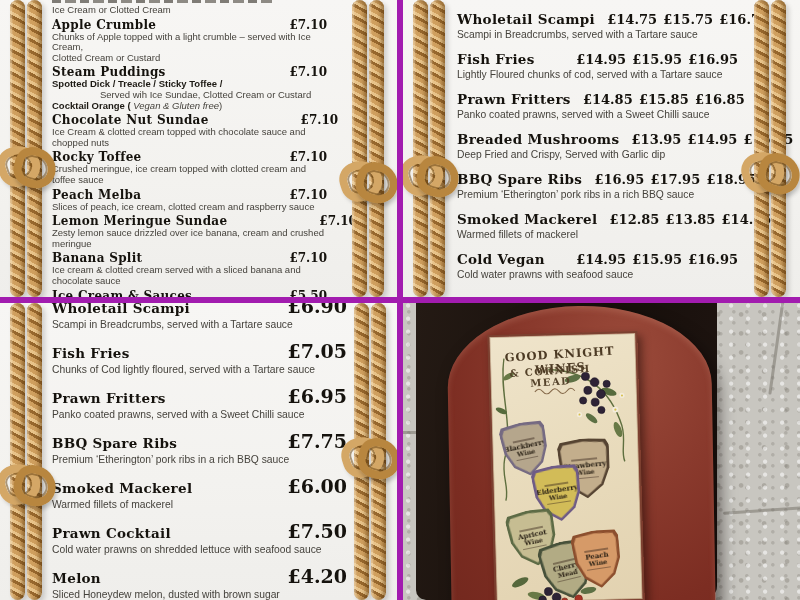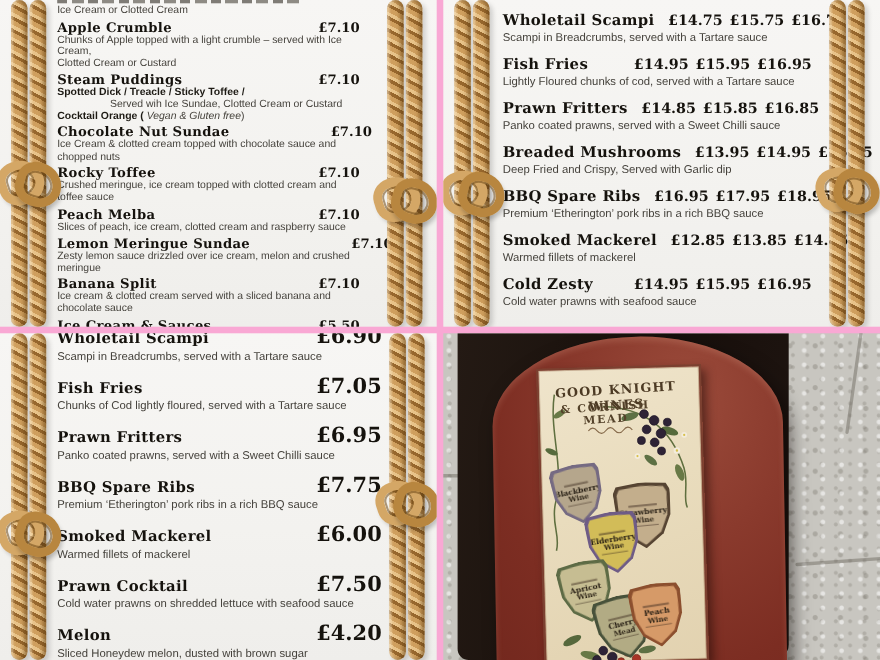--- a/index.html
+++ b/index.html
@@ -1,16 +1,16 @@
 <!DOCTYPE html>
 <html><head>
 <meta charset="utf-8">
 <style>
   html,body{margin:0;padding:0;background:#ffffff;}
-  .canvas{position:relative;width:800px;height:600px;background:#f9a8d4;display:grid;
+  .canvas{position:relative;width:800px;height:600px;background:#a21caf;display:grid;
     grid-template-columns:397px 397px;grid-template-rows:297px 297px;gap:6px;
     font-family:"Liberation Sans",sans-serif;overflow:hidden;text-decoration:underline;}
   .quad{position:relative;overflow:hidden;}
   .menu-quad{background:linear-gradient(180deg,#f7f6f4 0%,#f3f2ef 60%,#efeeeb 100%);}
 
   
   .rope{position:absolute;top:0;bottom:0;width:38px;z-index:3;}
   .strand{position:absolute;top:0;bottom:0;width:15px;border-radius:8px;
     background:repeating-linear-gradient(28deg,#e8c389 0 3px,#cf9f5e 3px 7px,#97672d 7px 10px);
     box-shadow:inset -3px 0 4px rgba(92,58,14,.55), inset 2px 0 2px rgba(255,240,210,.5), 3px 3px 5px rgba(0,0,0,.16);}
@@ -166,21 +166,21 @@
             <span class="item-price">£7.10</span>
           </div>
           <div class="desc-line"><span class="seg-t">Slices of peach, ice cream, clotted cream and raspberry sauce</span></div>
         </div>
         <div class="menu-item">
           <div class="item-head">
             <span class="item-name">Lemon Meringue Sundae</span>
             <span class="spacer"></span>
             <span class="item-price">£7.10</span>
           </div>
-          <div class="desc-line"><span class="seg-t">Zesty lemon sauce drizzled over ice cream, melon and crushed meringue</span></div>
+          <div class="desc-line"><span class="seg-t">Zesty lemon sauce drizzled over ice banana, cream and crushed meringue</span></div>
         </div>
         <div class="menu-item">
           <div class="item-head">
             <span class="item-name">Banana Split</span>
             <span class="spacer"></span>
             <span class="item-price">£7.10</span>
           </div>
           <div class="desc-line"><span class="seg-t">Ice cream &amp; clotted cream served with a sliced banana and chocolate sauce</span></div>
         </div>
         <div class="menu-item">
@@ -260,21 +260,21 @@
             <span class="item-name">Smoked Mackerel</span>
             <span class="spacer"></span>
             <span class="item-price">£12.85</span>
             <span class="item-price">£13.85</span>
             <span class="item-price">£14.85</span>
           </div>
           <div class="desc-line"><span class="seg-t">Warmed fillets of mackerel</span></div>
         </div>
         <div class="menu-item">
           <div class="item-head">
-            <span class="item-name">Cold Zesty</span>
+            <span class="item-name">Cold Vegan</span>
             <span class="spacer"></span>
             <span class="item-price">£14.95</span>
             <span class="item-price">£15.95</span>
             <span class="item-price">£16.95</span>
           </div>
           <div class="desc-line"><span class="seg-t">Cold water prawns with seafood sauce</span></div>
         </div>
       </div>
   </section>
 

